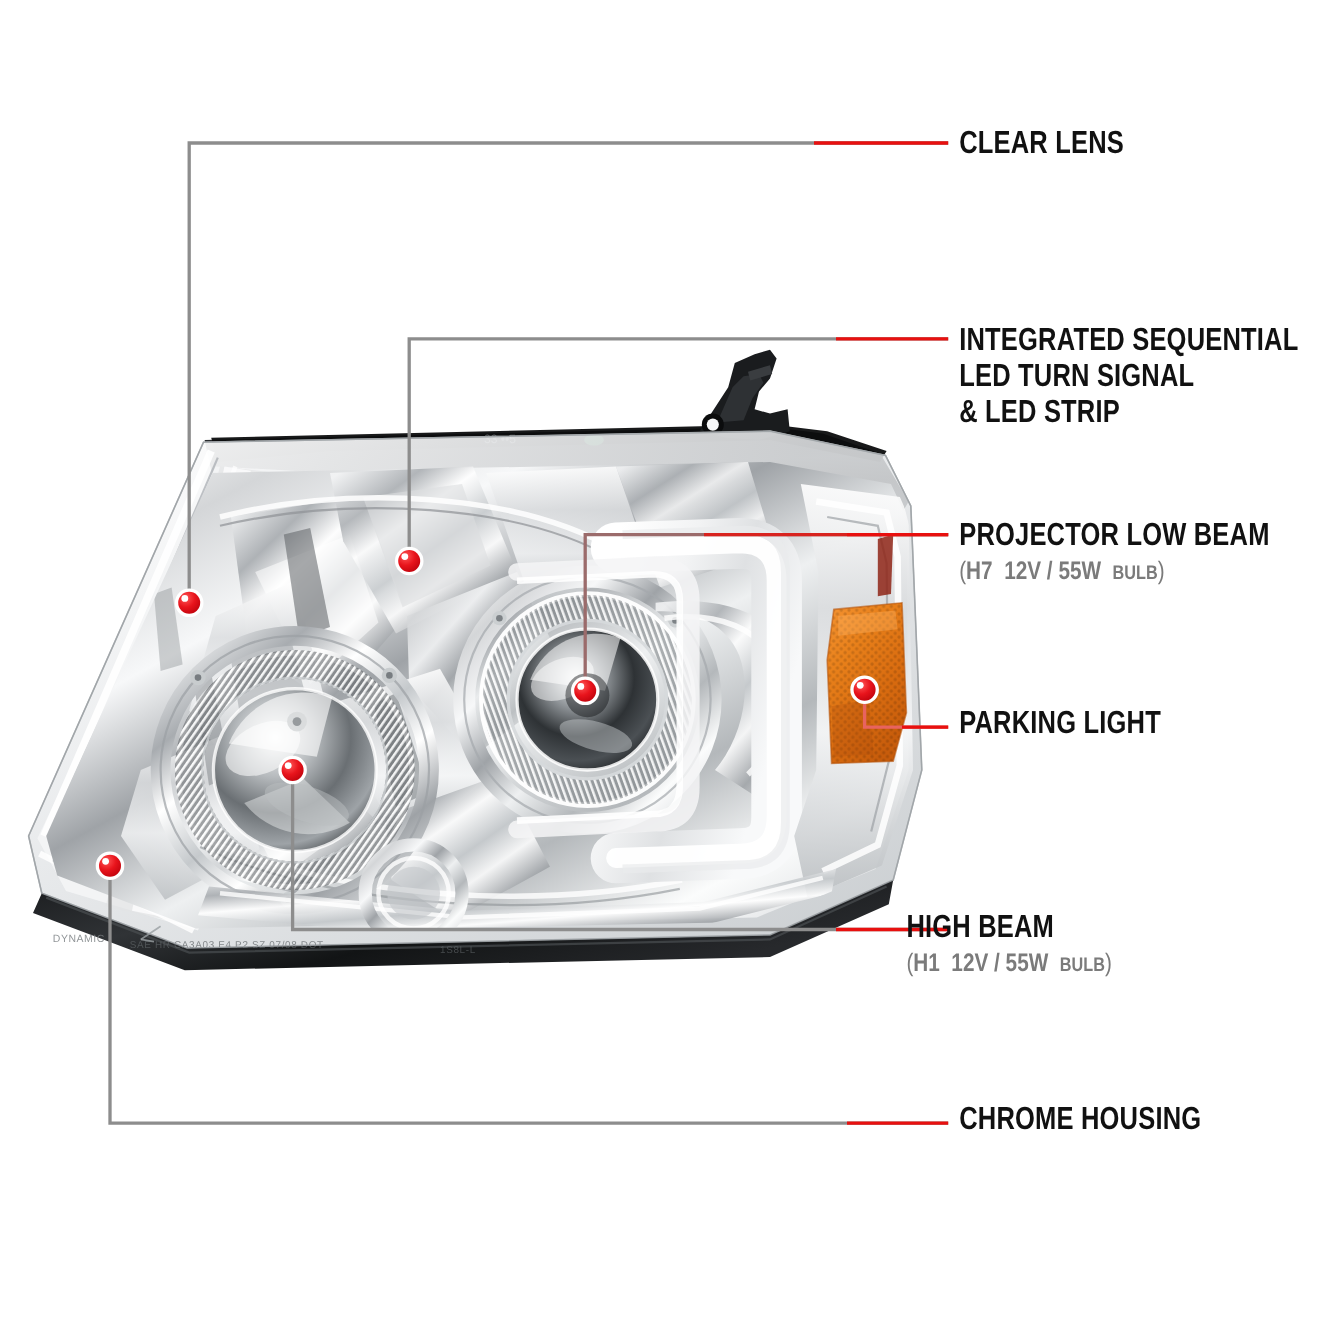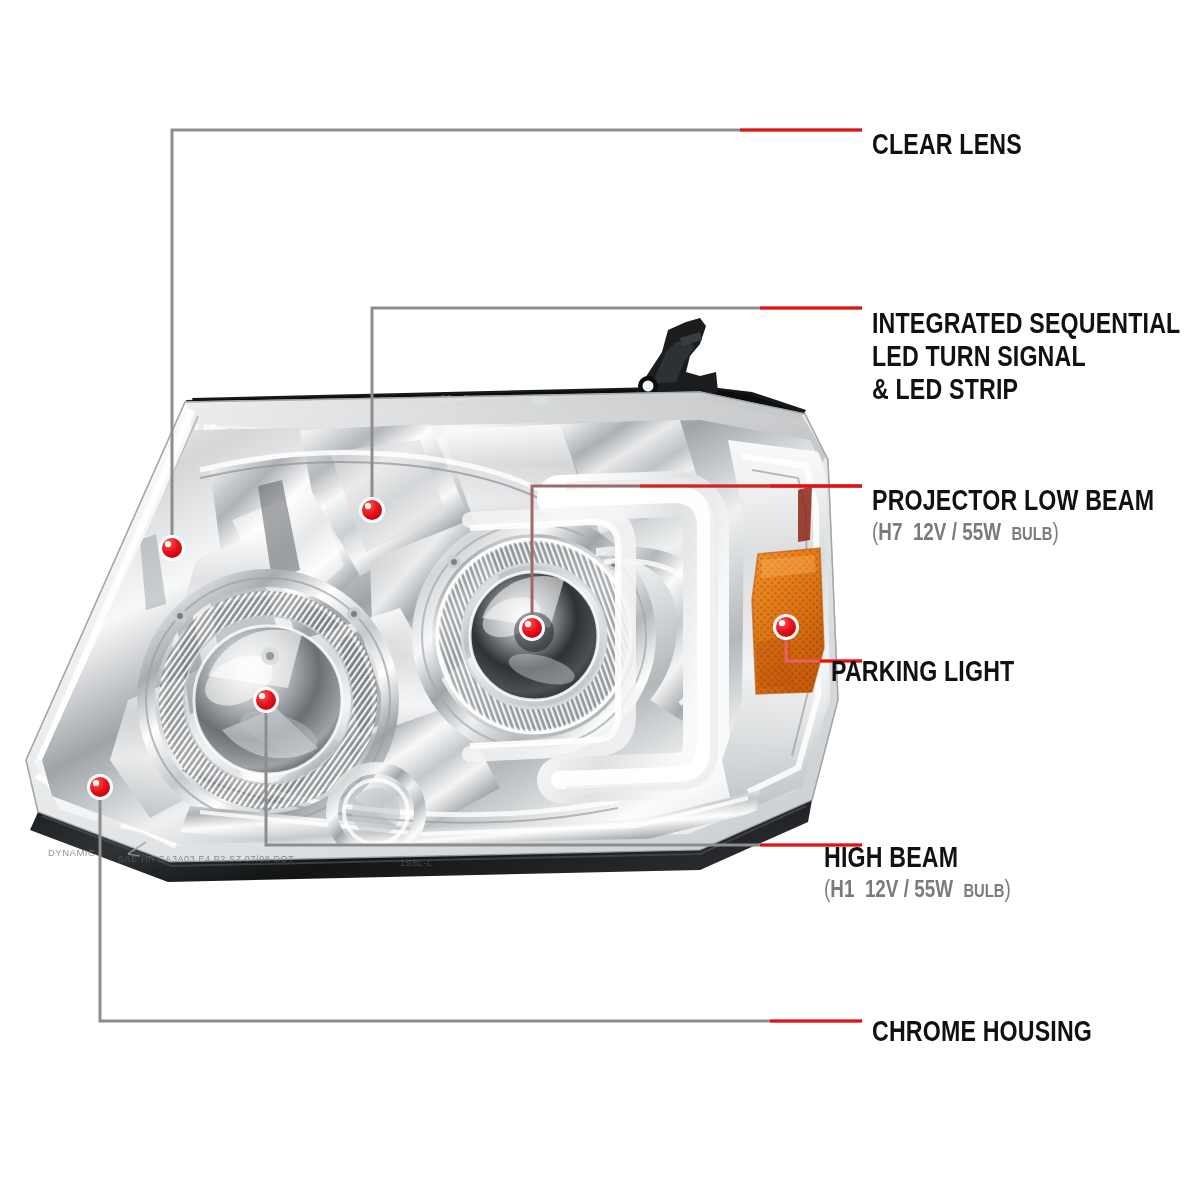--- a/index.html
+++ b/index.html
@@ -2,21 +2,21 @@
 <html><head>
 <meta charset="utf-8">
 <style>
   html,body{margin:0;padding:0;}
   body{
     width:1200px;height:1200px;position:relative;overflow:hidden;
     background:#ffffff;
     font-family:"Liberation Sans","DejaVu Sans",sans-serif;
   }
   #stage{position:absolute;left:0;top:0;width:1200px;height:1200px;}
-  .label{position:absolute;margin-top:14px;}
+  .label{position:absolute;}
   .label .main{
     font-weight:700;
     font-size:29px;
     line-height:33px;
     letter-spacing:0.2px;
     color:#111111;
     transform:scaleX(0.80);
     transform-origin:left top;
     white-space:nowrap;
   }
@@ -383,21 +383,21 @@
     <div class="main">INTEGRATED SEQUENTIAL</div>
     <div class="main">LED TURN SIGNAL</div>
     <div class="main">&amp; LED STRIP</div>
   </div>
 
   <div class="label" style="left:872px;top:470px;">
     <div class="main">PROJECTOR LOW BEAM</div>
     <div class="sub"><span class="paren">(</span><span>H7</span>&nbsp;&nbsp;<span>12V</span>&nbsp;<span>/</span>&nbsp;<span>55W</span>&nbsp;&nbsp;<span class="sm">BULB</span><span class="paren">)</span></div>
   </div>
 
-  <div class="label" style="left:831px;top:641px;">
+  <div class="label" style="left:872px;top:641px;">
     <div class="main">PARKING LIGHT</div>
   </div>
 
   <div class="label" style="left:824px;top:827px;">
     <div class="main">HIGH BEAM</div>
     <div class="sub"><span class="paren">(</span><span>H1</span>&nbsp;&nbsp;<span>12V</span>&nbsp;<span>/</span>&nbsp;<span>55W</span>&nbsp;&nbsp;<span class="sm">BULB</span><span class="paren">)</span></div>
   </div>
 
   <div class="label" style="left:872px;top:1001px;">
     <div class="main">CHROME HOUSING</div>

